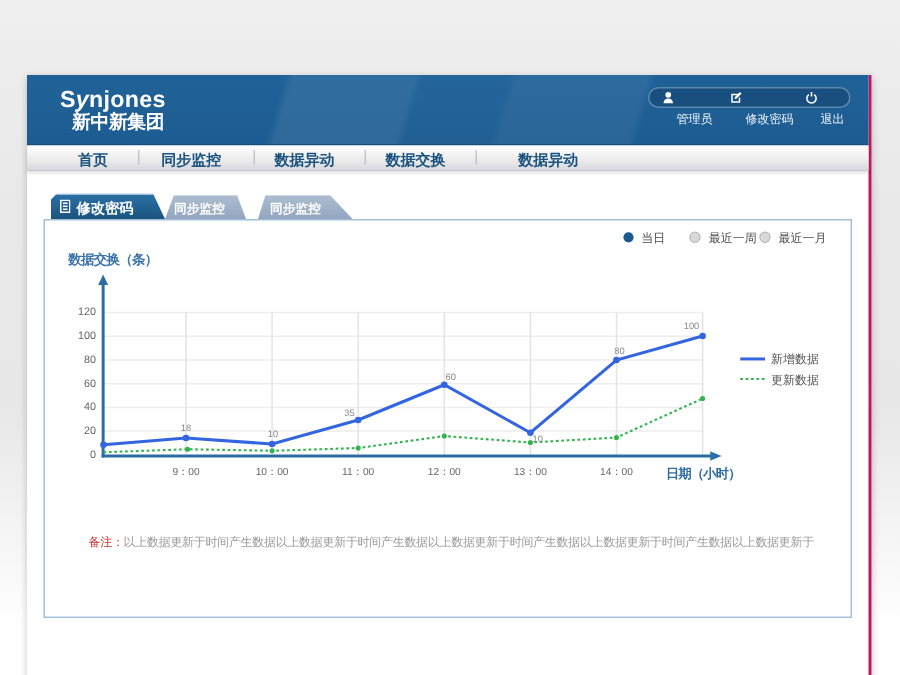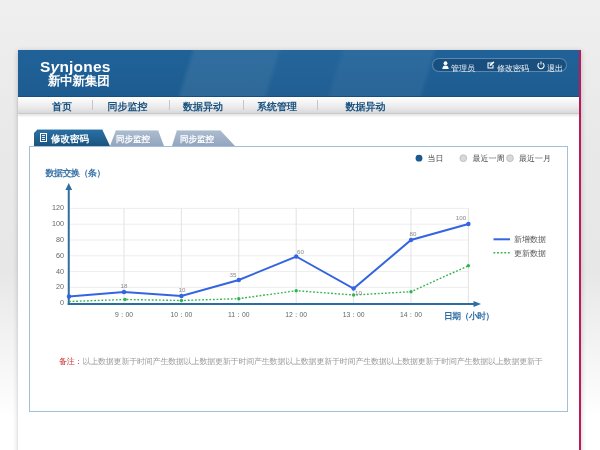--- a/index.html
+++ b/index.html
@@ -11,21 +11,21 @@
   
   .hdr{position:absolute;left:0;top:0;width:561px;height:47px;
     background:linear-gradient(107deg,rgba(255,255,255,0) 30%,rgba(255,255,255,.08) 31%,rgba(255,255,255,.08) 45%,rgba(255,255,255,.02) 46%,rgba(255,255,255,.02) 56%,rgba(255,255,255,.06) 57%,rgba(255,255,255,.06) 72%,rgba(255,255,255,0) 73%),linear-gradient(#206298,#1d5c91);
     border-bottom:1px solid #15507f;box-sizing:border-box;}
   .logo1{position:absolute;left:22px;top:8px;color:#fff;font-size:15.5px;
     font-weight:bold;letter-spacing:.2px;}
   .logo2{position:absolute;left:30px;top:23px;color:#fff;font-size:12.5px;font-weight:bold;letter-spacing:-0.2px;}
   .htitle{position:absolute;left:107px;top:23px;color:#fff;font-size:16px;font-weight:bold;letter-spacing:-0.3px;margin-top:28px;}
   .pill{position:absolute;left:414px;top:7.5px;width:133px;height:12.5px;background:#194f7e;
     border:1px solid rgba(185,212,233,.42);border-radius:8px;color:#eef4fa;font-size:8px;}
-  .pill span{position:absolute;top:4px;white-space:nowrap;}
+  .pill span{position:absolute;top:15px;white-space:nowrap;}
   .pill svg{position:absolute;top:2.5px;}
   
   .nav{position:absolute;left:0;top:47px;width:561px;height:16px;
     background:linear-gradient(#ffffff,#ececec 60%,#d9d9dc);
     border-bottom:1px solid #cacace;box-shadow:0 2px 2px rgba(0,0,0,.10);text-align:center;}
   .nav b{position:absolute;top:2.5px;font-size:10px;color:#1a5380;font-weight:bold;transform:translateX(-50%);}
   .nav i{position:absolute;top:3px;width:1px;height:10px;background:#c5c5cc;}
   
   .tab{position:absolute;color:#fff;font-weight:bold;font-size:9.5px;}
   .t1{left:16px;top:79px;width:76px;height:17px;
@@ -69,21 +69,21 @@
         <path d="M2.2 2.1 A3.1 3.1 0 1 0 5.8 2.1" fill="none" stroke="#fff" stroke-width="1.05"></path>
         <line x1="4" y1="0.4" x2="4" y2="3.4" stroke="#fff" stroke-width="1.05"></line>
       </svg>
         <span style="left:114px;">退出</span>
     </div>
   </div>
   <div class="nav">
     <b style="left:44px;">首页</b>
     <b style="left:109.5px;">同步监控</b>
     <b style="left:185px;">数据异动</b>
-    <b style="left:259px;">系统管理</b>
+    <b style="left:259px;">数据交换</b>
     <b style="left:333.5px;padding-left:28px;">数据异动</b>
     <i style="left:74px;"></i>
       <i style="left:151px;"></i>
       <i style="left:225px;"></i>
       <i style="left:299px;"></i>
   </div>
   <div class="tab t1">
     <svg width="7" height="9" viewBox="0 0 7 9" style="position:absolute;left:6px;top:4px;">
       <rect x="0.5" y="0.5" width="6" height="8" fill="none" stroke="#fff" stroke-width="1"></rect>
       <line x1="2" y1="2.5" x2="5" y2="2.5" stroke="#fff" stroke-width="0.9"></line>

